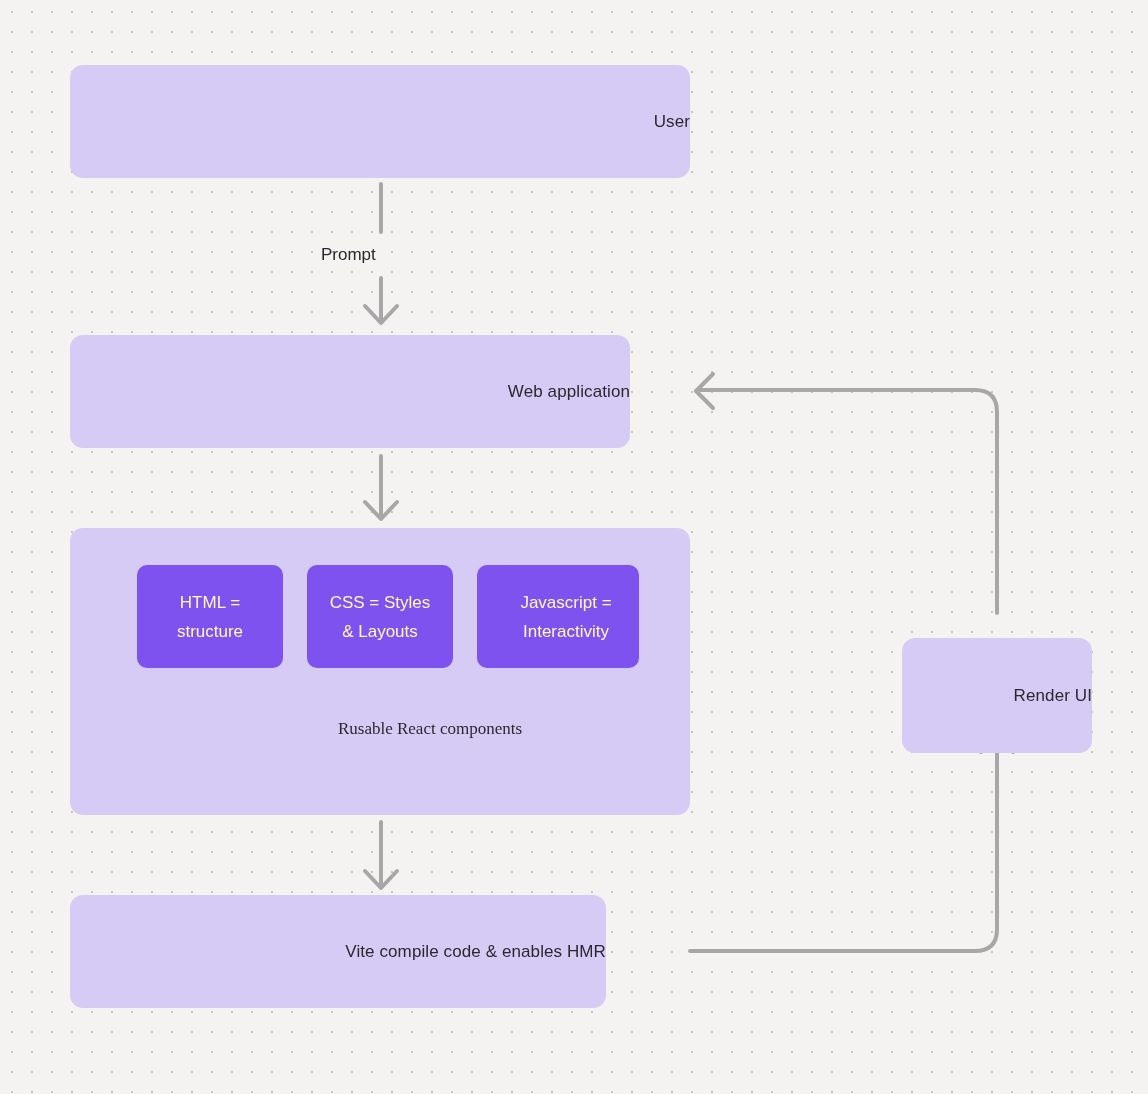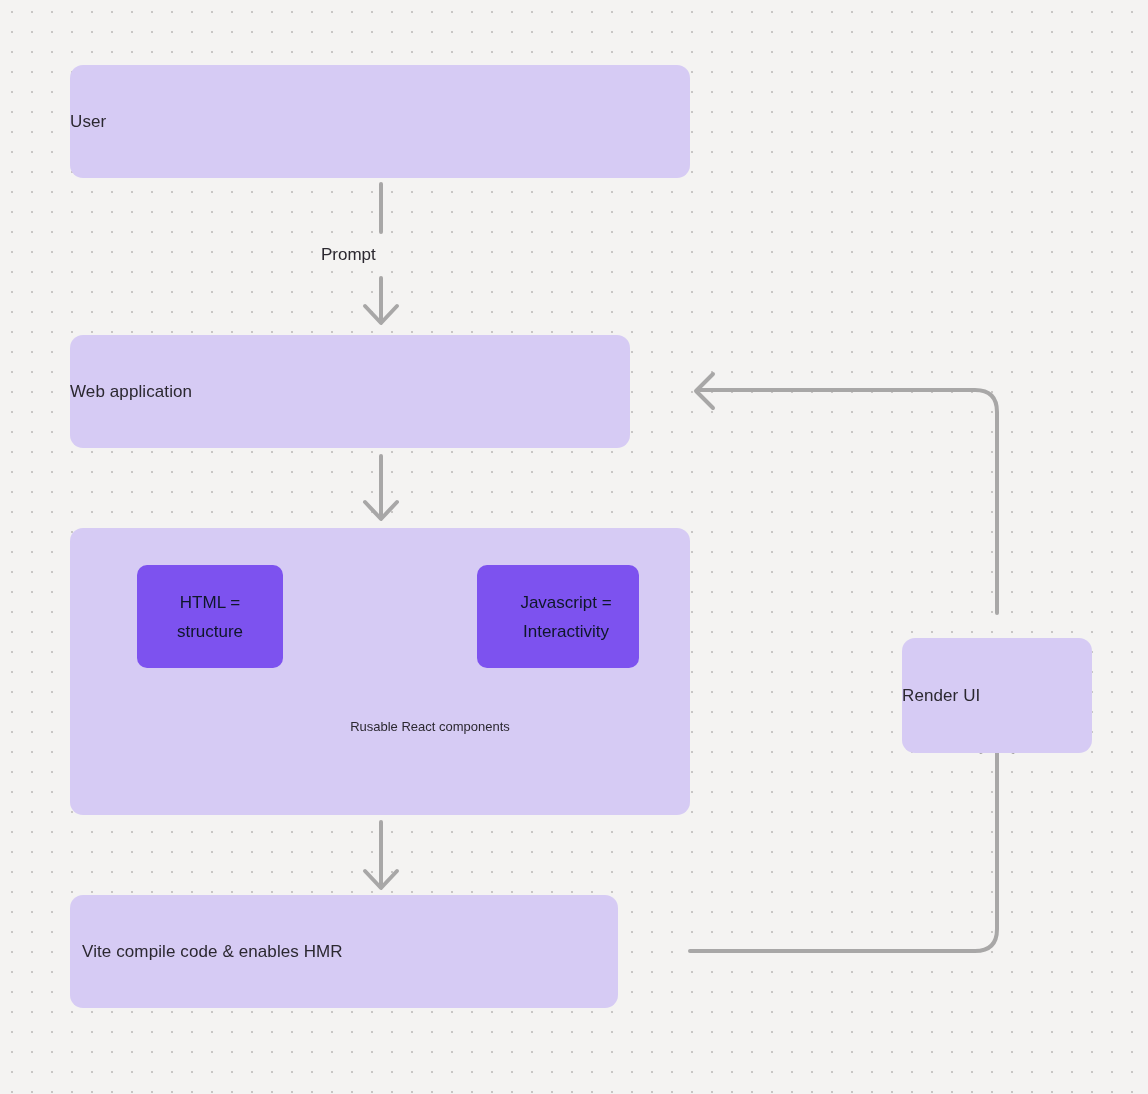--- a/index.html
+++ b/index.html
@@ -17,62 +17,63 @@
     background-size: 20px 20px;
     background-position: 2px 2px;
     overflow: hidden;
   }
   .node {
     position: absolute;
     background: #d6cbf4;
     border-radius: 13px;
     display: flex;
     align-items: center;
-    justify-content: flex-start;
+    justify-content: flex-end;
     color: #2b2830;
     font-size: 17px;
     font-weight: 500;
     letter-spacing: 0.1px;
   }
   #node-user            { left: 70px;  top: 65px;  width: 620px; height: 113px; }
   #node-web-application { left: 70px;  top: 335px; width: 560px; height: 113px; }
   #node-components      { left: 70px;  top: 528px; width: 620px; height: 287px; }
-  #node-vite            { left: 70px;  top: 895px; width: 536px; height: 113px; padding-left: 12px; }
+  #node-vite            { left: 70px;  top: 895px; width: 536px; height: 113px; }
   #node-render-ui       { left: 902px; top: 638px; width: 190px; height: 115px; }
 
   .chip {
     position: absolute;
     top: 565px;
     width: 146px;
     height: 103px;
     background: #7d52ef;
     border-radius: 10px;
     display: flex;
     align-items: center;
     justify-content: center;
     text-align: center;
-    color: #0f172a;
+    color: #fef9c3;
     font-size: 17px;
     font-weight: 500;
     line-height: 29px;
   }
   .chip span { display: inline-block; max-width: 104px; }
   #chip-html { left: 137px; }
   #chip-css  { left: 307px; }
   #chip-js   { left: 477px; padding-left: 16px; }
 
   #group-caption {
     position: absolute;
     left: 70px;
     top: 719px;
     width: 720px;
     text-align: center;
     color: #2b2830;
-    font-size: 13px;
+    font-size: 17px;
     font-weight: 500;
+    font-family: Liberation Serif, serif;
   }
   #edge-label-prompt {
     position: absolute;
     left: 321px;
     top: 245px;
     width: 120px;
     text-align: left;
     color: #2b2830;
     font-size: 17px;
     font-weight: 500;
@@ -132,20 +133,23 @@
 
   <div class="node" id="node-web-application">
     <span>Web application</span>
   </div>
 
   <div class="node" id="node-components"></div>
 
   <div class="chip" id="chip-html">
     <span>HTML = structure</span>
   </div>
+  <div class="chip" id="chip-css">
+    <span>CSS = Styles &amp; Layouts</span>
+  </div>
   <div class="chip" id="chip-js">
     <span>Javascript = Interactivity</span>
   </div>
 
   <div id="group-caption">Rusable React components</div>
 
   <div class="node" id="node-vite">
     <span>Vite compile code &amp; enables HMR</span>
   </div>
 

